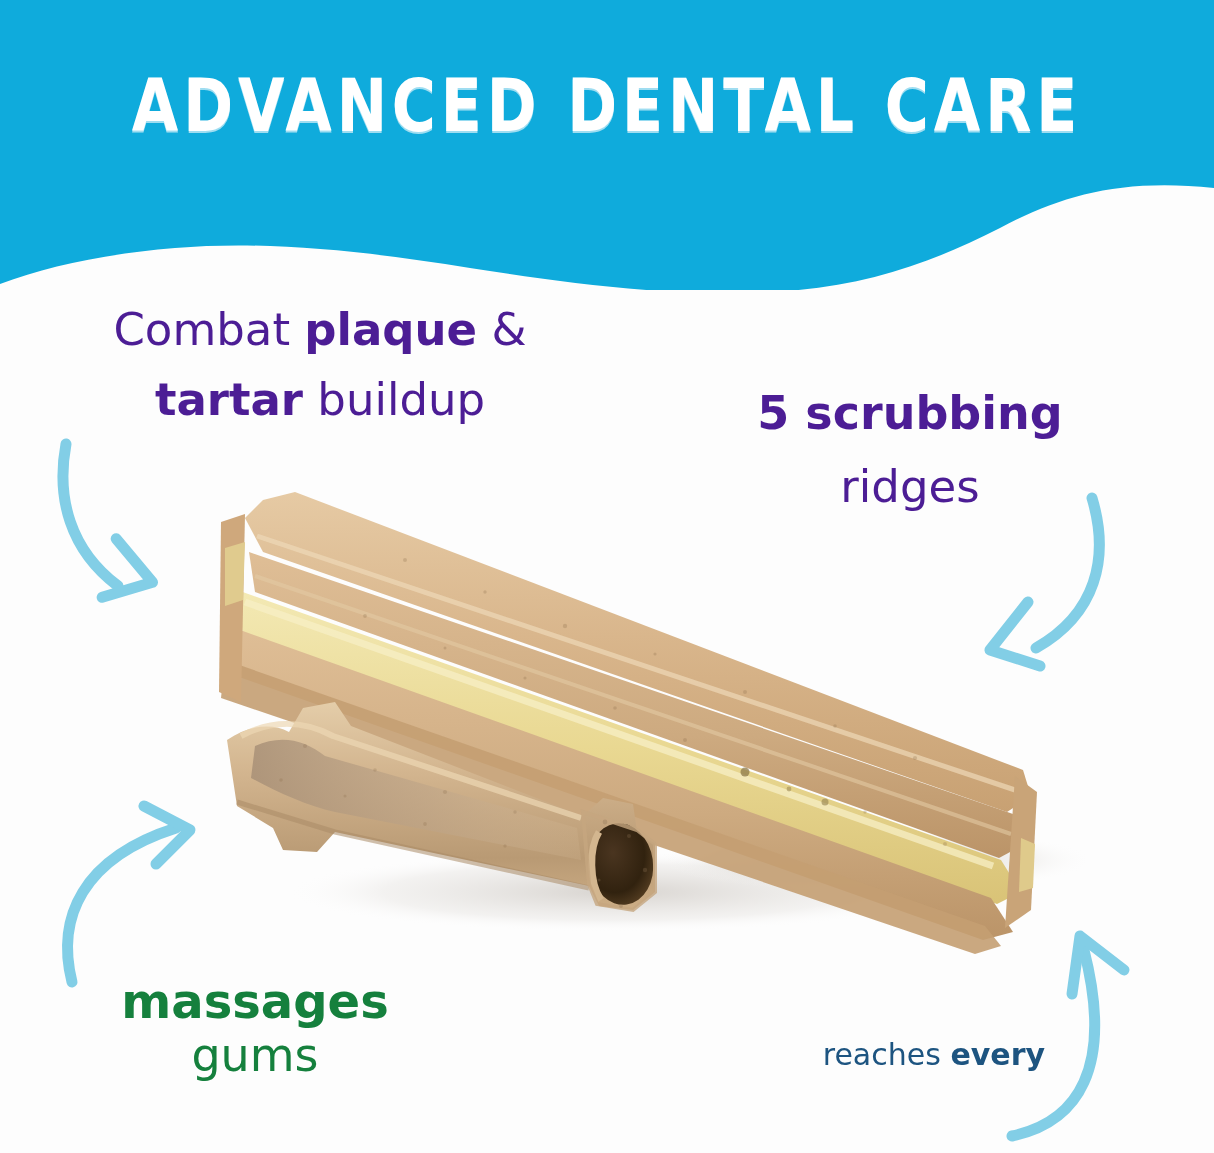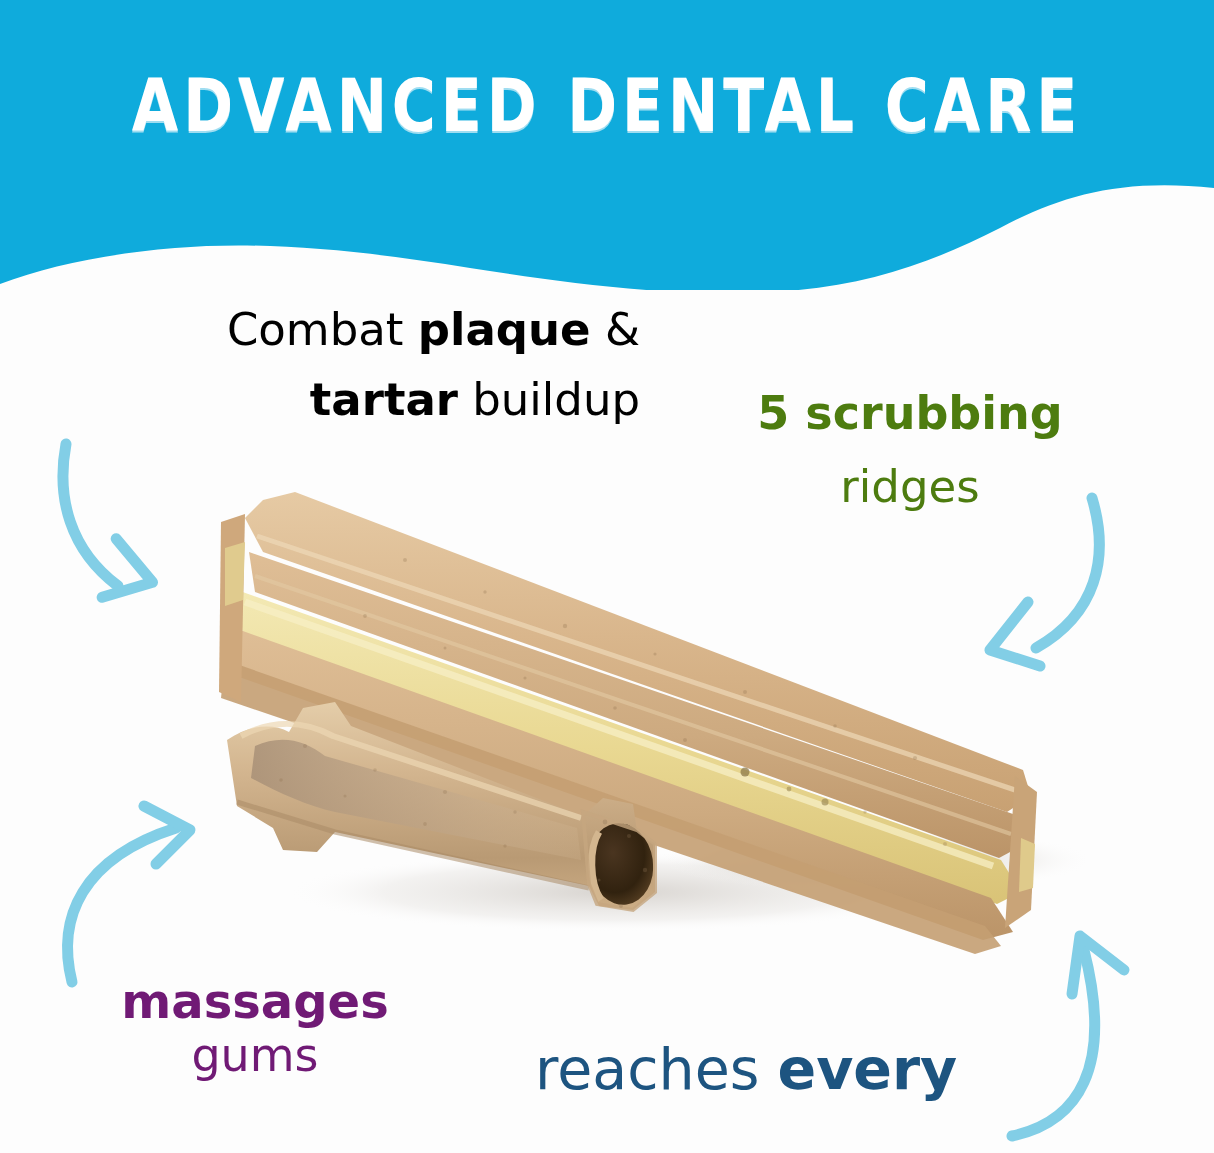--- a/index.html
+++ b/index.html
@@ -28,21 +28,21 @@
 
   #txt-plaque{left:0px;top:305px;width:640px;text-align:center;font-size:45px;}
   #txt-plaque .ln:nth-child(2){margin-top:20px;}
 
   #txt-ridges{left:620px;top:388px;width:580px;text-align:center;font-size:46px;}
   #txt-ridges .ln:nth-child(2){margin-top:22px;font-size:45px;}
 
   #txt-massages{left:25px;top:975px;width:460px;text-align:center;font-size:48px;}
   #txt-massages .ln:nth-child(2){margin-top:1px;font-size:46px;}
 
-  #txt-crevasse{left:535px;top:1038px;width:510px;text-align:left;font-size:57px;}
+  #txt-crevasse{left:535px;top:1038px;width:510px;text-align:right;font-size:30px;}
   #txt-crevasse .ln:nth-child(2){margin-top:5px;}
 
   
   .arrow{position:absolute;}
   .arrow svg{overflow:visible;}
   .apath{fill:none;stroke:#82cee6;stroke-width:11;stroke-linecap:round;stroke-linejoin:round;}
 
   
   #product{position:absolute;left:185px;top:440px;width:900px;height:520px;}
   #product svg{position:absolute;left:0;top:0;}
@@ -186,31 +186,31 @@
           <circle cx="330" cy="372" r="1.7"></circle>
         <circle cx="160" cy="356" r="1.6"></circle>
           <circle cx="240" cy="384" r="1.9"></circle>
         <circle cx="320" cy="406" r="1.7"></circle>
           <circle cx="96" cy="340" r="1.8"></circle>
       </g>
     </g>
   </svg>
 </div>
 
-<div class="callout" id="txt-plaque" style="color: #000000; text-align: right;">
+<div class="callout" id="txt-plaque" style="color: #4c1d95;">
   <span class="ln"><span class="r">Combat </span><span class="b">plaque</span><span class="r"> &amp;</span></span>
   <span class="ln"><span class="b">tartar</span><span class="r"> buildup</span></span>
 </div>
 
-<div class="callout" id="txt-ridges" style="color: #4d7c0f;">
+<div class="callout" id="txt-ridges" style="color: #4c1d95;">
   <span class="ln b">5 scrubbing</span>
   <span class="ln r">ridges</span>
 </div>
 
-<div class="callout" id="txt-massages" style="color: #701a75;">
+<div class="callout" id="txt-massages" style="color: #15803d;">
   <span class="ln b">massages</span>
   <span class="ln r">gums</span>
 </div>
 
 <div class="callout" id="txt-crevasse" style="color: rgb(29, 84, 128);">
   <span class="ln"><span class="r">reaches </span><span class="b">every</span></span>
 </div>
 
 <div class="arrow" style="left:40px;top:420px;">
   <svg width="190" height="200" viewBox="0 0 190 200">

